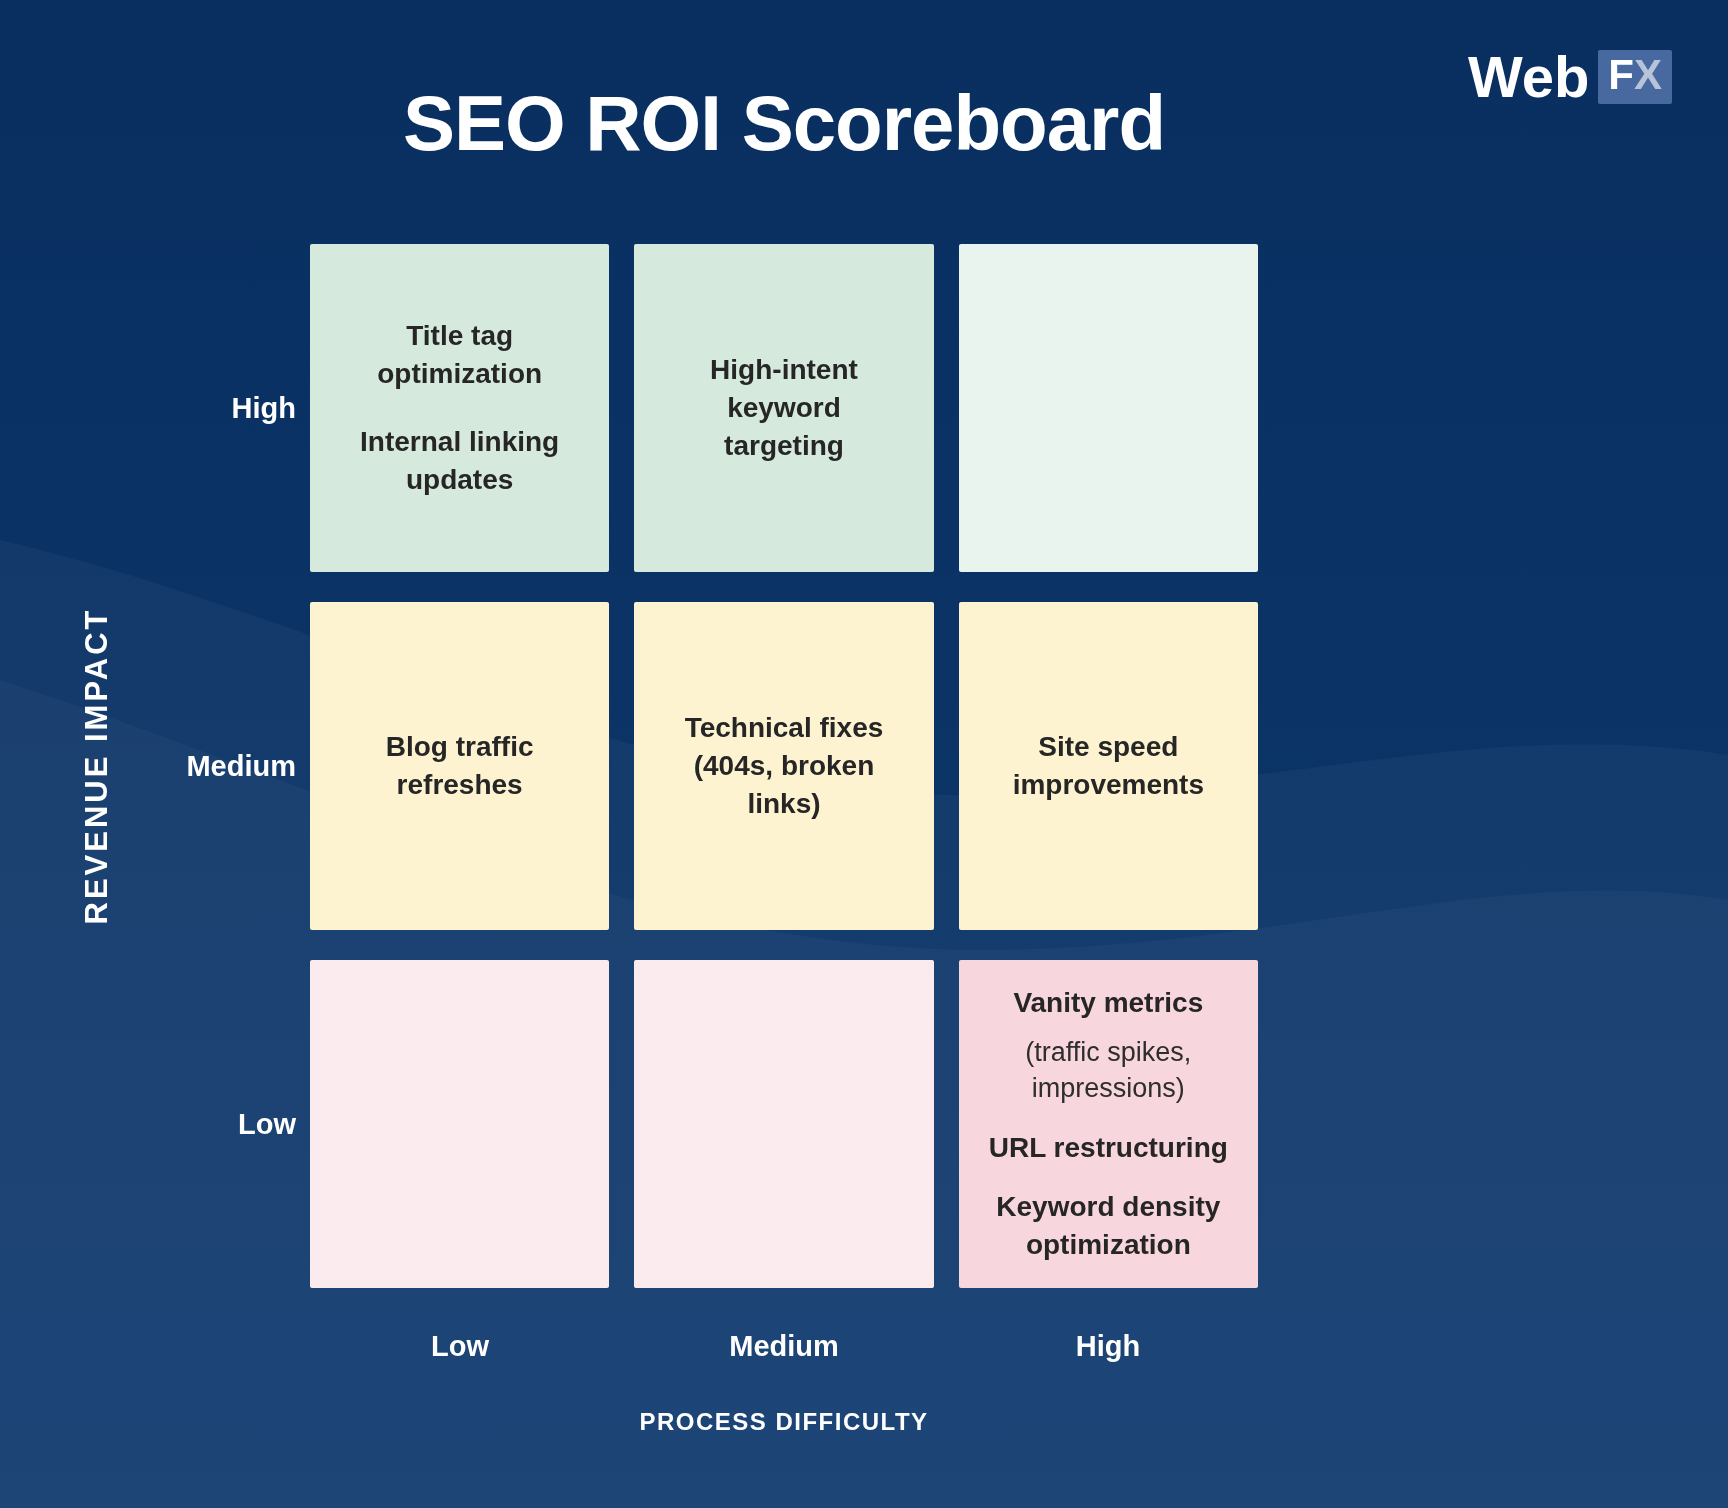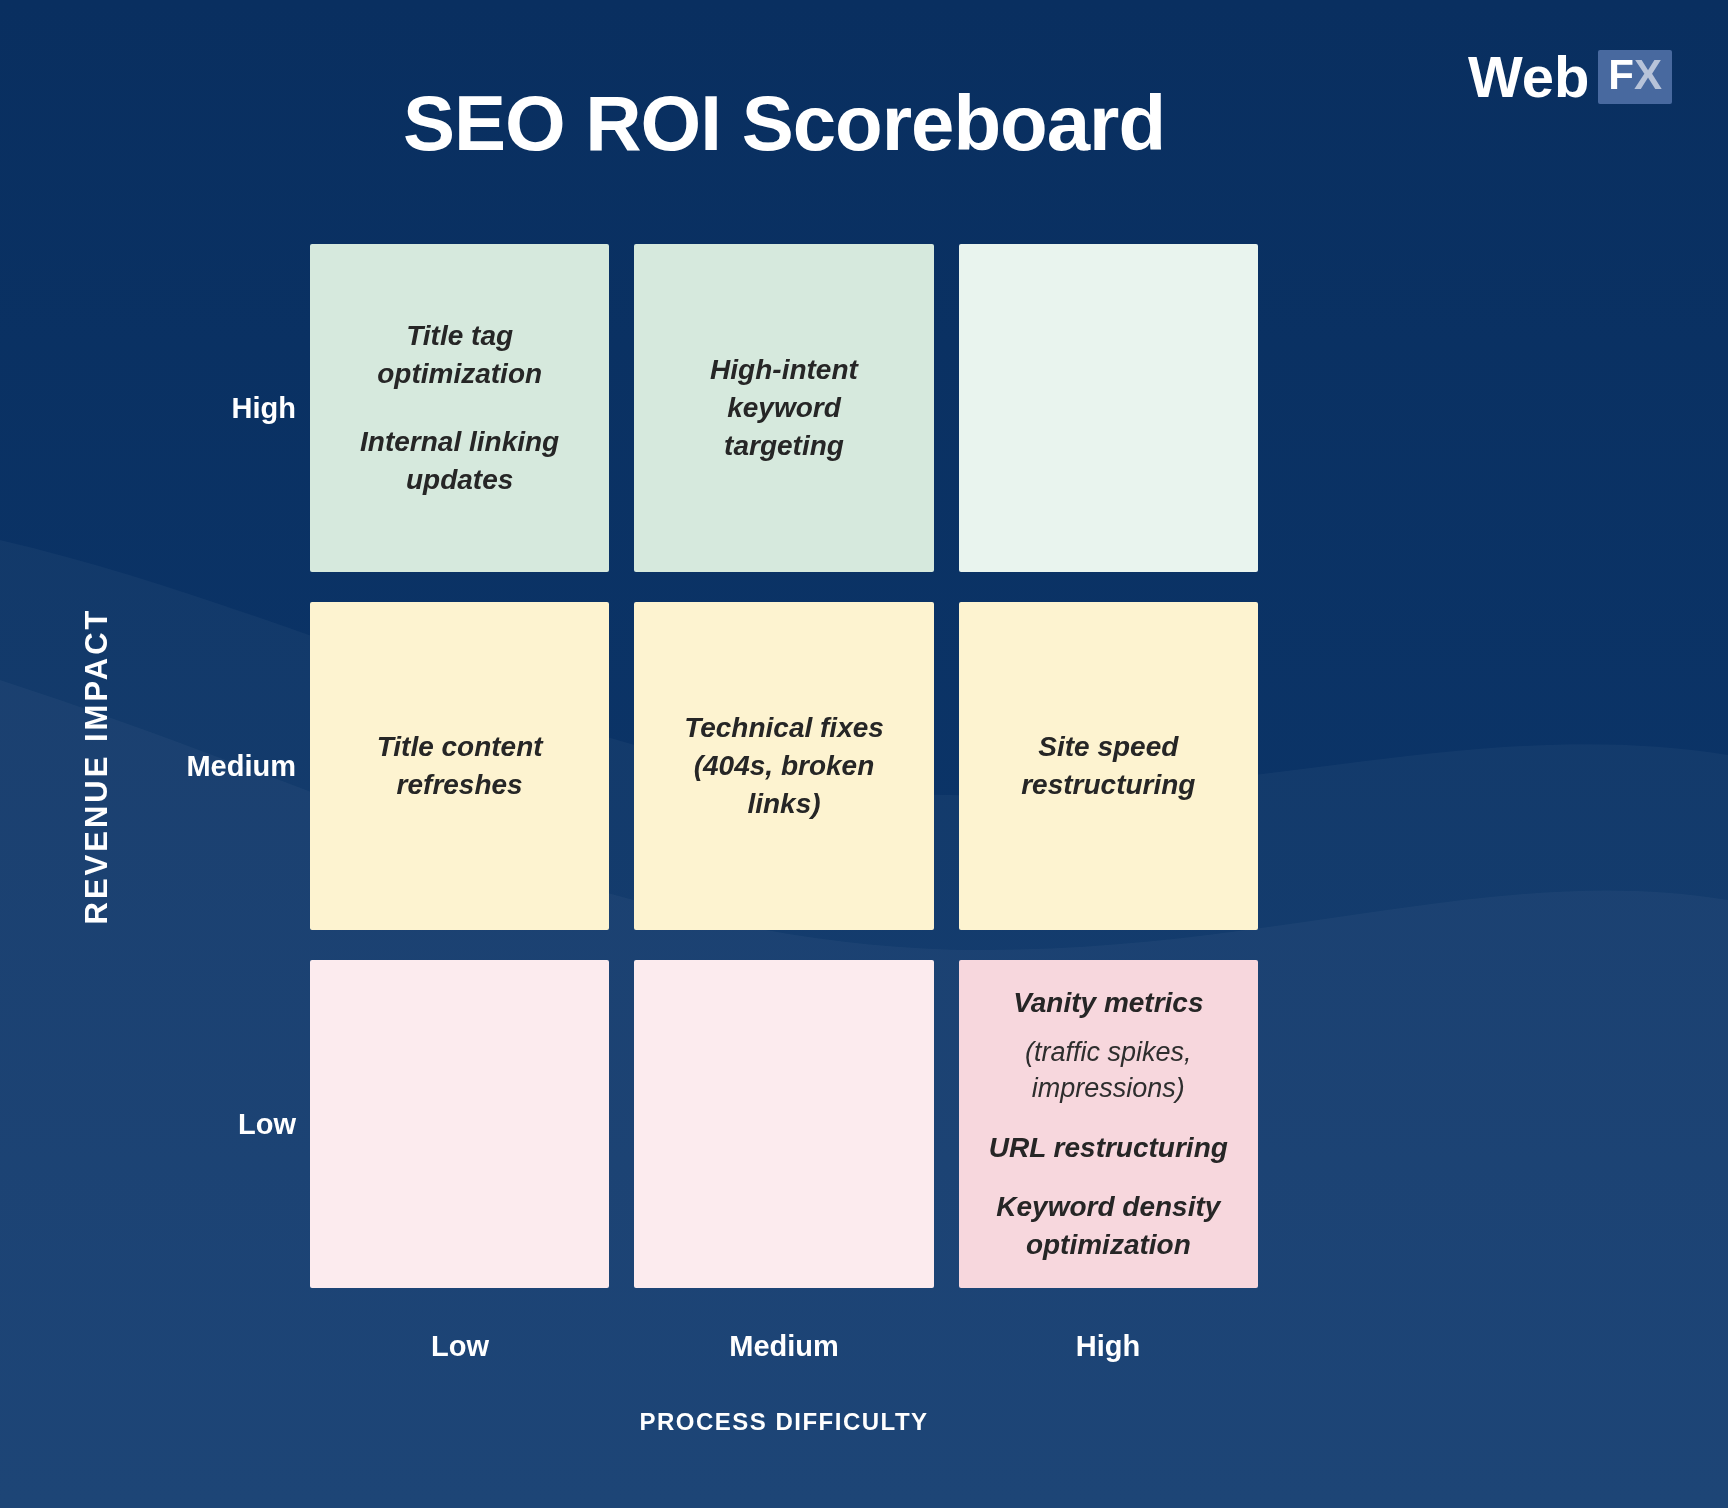--- a/index.html
+++ b/index.html
@@ -32,21 +32,21 @@
   .grid{
     position:absolute;left:310px;top:244px;width:948px;height:1044px;
     display:grid;grid-template-columns:repeat(3,1fr);grid-template-rows:repeat(3,1fr);
     column-gap:25px;row-gap:30px;
   }
   .cell{
     border-radius:2px;
     display:flex;flex-direction:column;align-items:center;justify-content:center;
     gap:30px;padding:22px 26px;text-align:center;box-sizing:border-box;
   }
-  .cell p{margin:0;font-size:28px;font-weight:700;line-height:1.35;color:var(--ink,#262626);max-width:235px;font-style:italic;}
+  .cell p{margin:0;font-size:28px;font-weight:700;line-height:1.35;color:var(--ink,#262626);max-width:235px;}
   .cell .sub{font-weight:400;font-size:27px;color:#2e2e2e;}
   .group{display:flex;flex-direction:column;gap:12px;align-items:center;}
   .c00,.c01{background:var(--green,#d6e9dd);}
   .c02{background:var(--green-light,#e9f4ee);}
   .c10,.c11,.c12{background:var(--yellow,#fdf3d0);}
   .c20,.c21{background:var(--pink-light,#fcebee);}
   .c22{background:var(--pink,#f7d7dd);gap:22px;}
   .c01 p{max-width:185px;}
   .c22 p{max-width:262px;}
 
@@ -106,29 +106,29 @@
       <p>Internal linking updates</p>
     </div>
 
     <div class="cell c01">
       <p>High-intent keyword targeting</p>
     </div>
 
     <div class="cell c02"></div>
 
     <div class="cell c10">
-      <p>Title content refreshes</p>
+      <p>Blog traffic refreshes</p>
     </div>
 
     <div class="cell c11">
       <p>Technical fixes (404s, broken links)</p>
     </div>
 
     <div class="cell c12">
-      <p>Site speed restructuring</p>
+      <p>Site speed improvements</p>
     </div>
 
     <div class="cell c20"></div>
 
     <div class="cell c21"></div>
 
     <div class="cell c22">
       <div class="group">
         <p>Vanity metrics</p>
         <p class="sub">(traffic spikes, impressions)</p>

